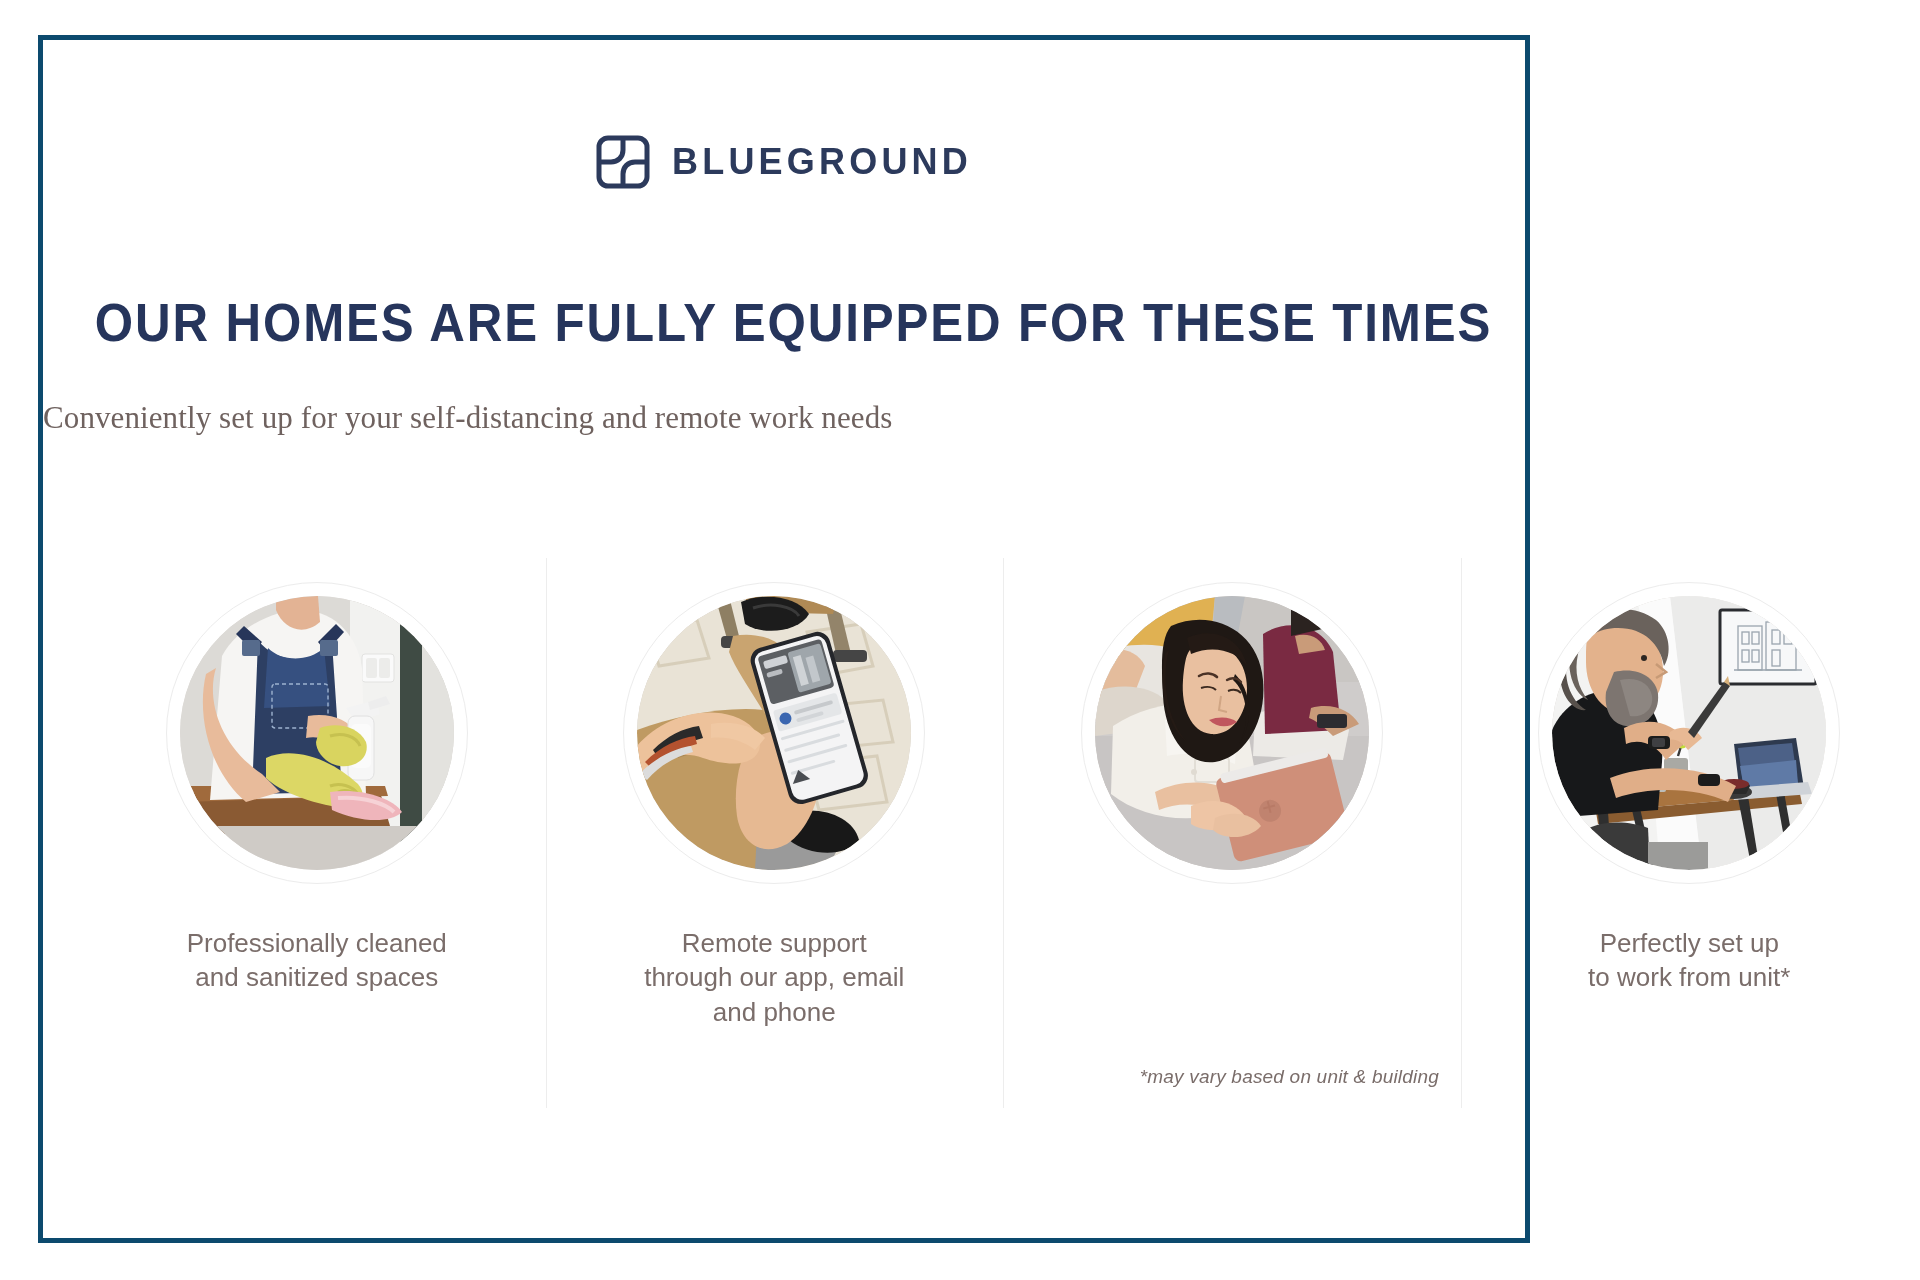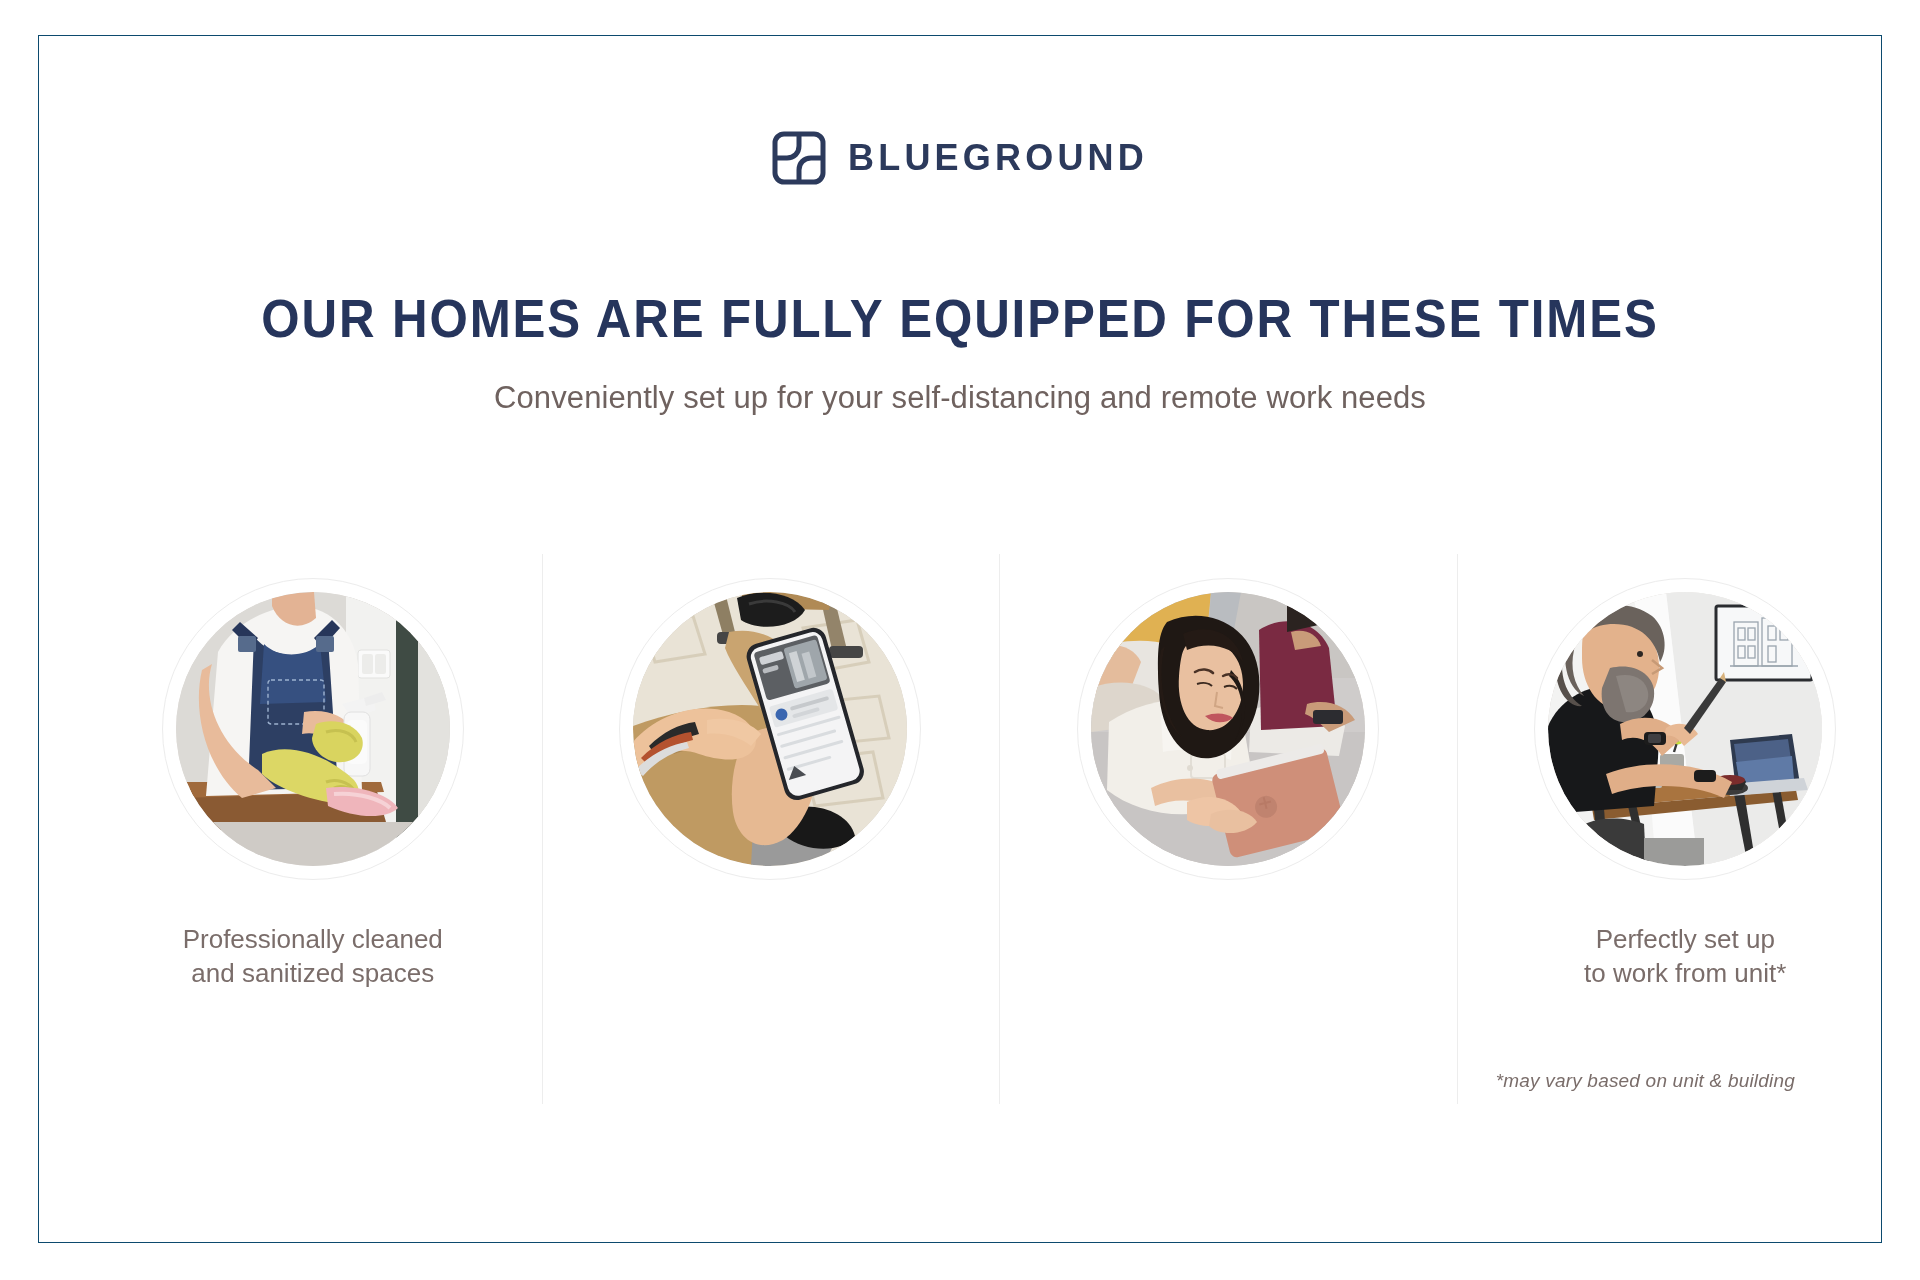--- a/index.html
+++ b/index.html
@@ -17,23 +17,23 @@
     width: 1920px;
     height: 1280px;
     background: #ffffff;
   }
 
   
   .frame {
     position: absolute;
     left: 38px;
     top: 35px;
-    width: 1844px;
+    width: 1492px;
     height: 1208px;
-    border: 1px solid #0c4a6e;
+    border: 5px solid #0c4a6e;
     background: #ffffff;
   }
 
   
   .brand {
     position: absolute;
     top: 95px;
     left: 0;
     width: 100%;
     display: flex;
@@ -69,25 +69,24 @@
     letter-spacing: 2.0px;
     color: #26355c;
     text-transform: uppercase;
     transform: scaleX(0.93);
     transform-origin: center top;
     white-space: nowrap;
   }
 
   .subhead {
     position: absolute;
-    top: 344px;
+    top: 360px;
     left: 0;
     width: 100%;
-    text-align: center;
-    font-family: Liberation Sans, sans-serif;
+    font-family: Liberation Serif, serif;
     font-weight: 400;
     font-size: 31px;
     color: #6f625f;
     letter-spacing: 0.1px;
     white-space: nowrap;
   }
 
   
   .features {
     position: absolute;
@@ -312,20 +311,23 @@
                 <path d="M0 150 C24 122 64 110 96 120 C120 128 128 146 120 158 C110 172 84 168 66 162 C44 154 20 162 4 178 Z" fill="#edc29b"></path>
                 <path d="M74 128 C96 124 118 130 128 142 L118 154 C106 144 88 140 74 142 Z" fill="#f0c8a3"></path>
 
                 <path d="M16 154 C30 140 46 132 62 130 L66 142 C50 146 34 154 24 166 Z" fill="#2a2a2a"></path>
                 <path d="M8 166 C24 150 42 142 58 140 L60 148 C44 152 28 160 16 174 Z" fill="#b4522f"></path>
                 <path d="M2 178 C18 162 38 152 54 150 L56 156 C40 160 24 168 10 184 Z" fill="#dcdcdc"></path>
               </g>
             </svg>
           </div>
         </div>
+        <div class="caption">Remote support
+through our app, email
+and phone</div>
       </div>
 
       <div class="feature">
         <div class="photo-ring">
           <div class="photo">
             <svg viewBox="0 0 274 274" xmlns="http://www.w3.org/2000/svg">
               <defs>
                 <clipPath id="c3">
                     <circle cx="137" cy="137" r="137"></circle>
                   </clipPath>

